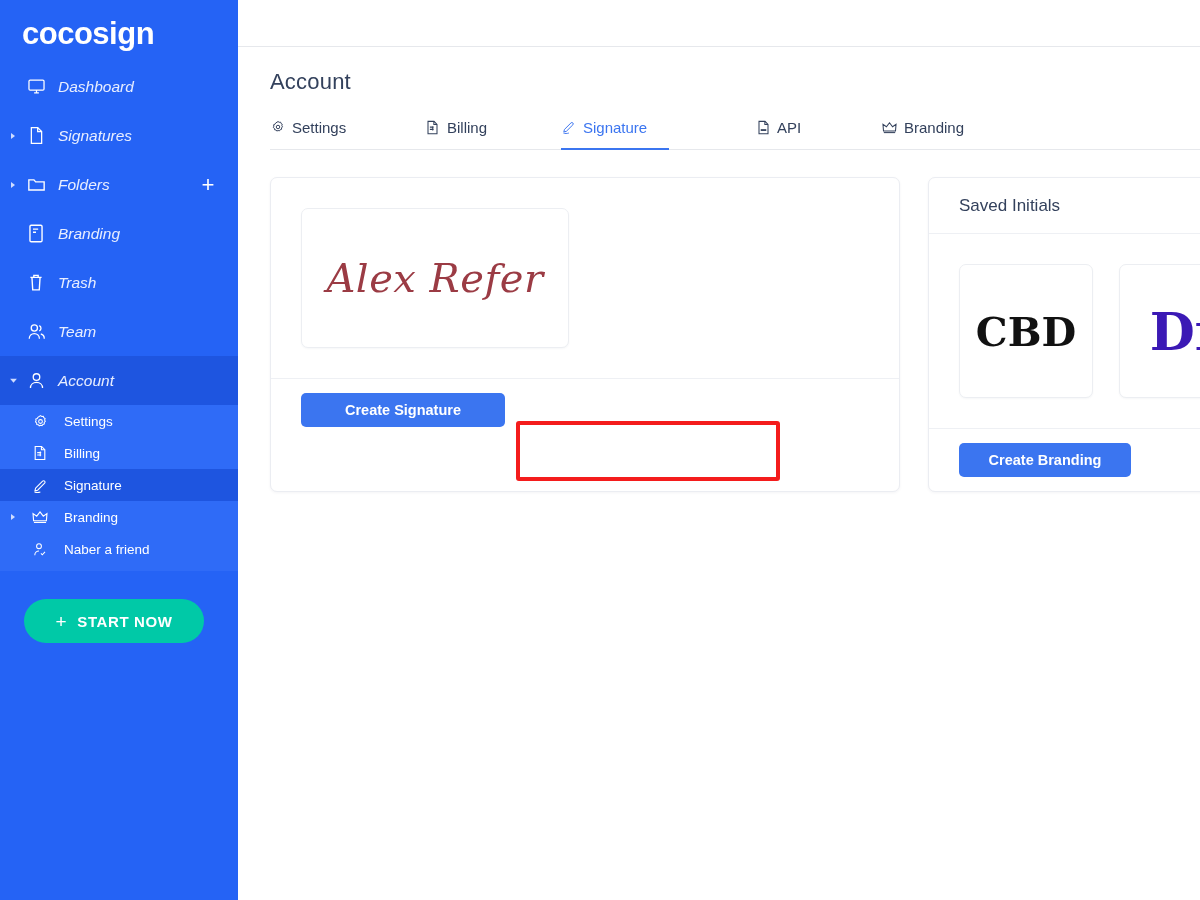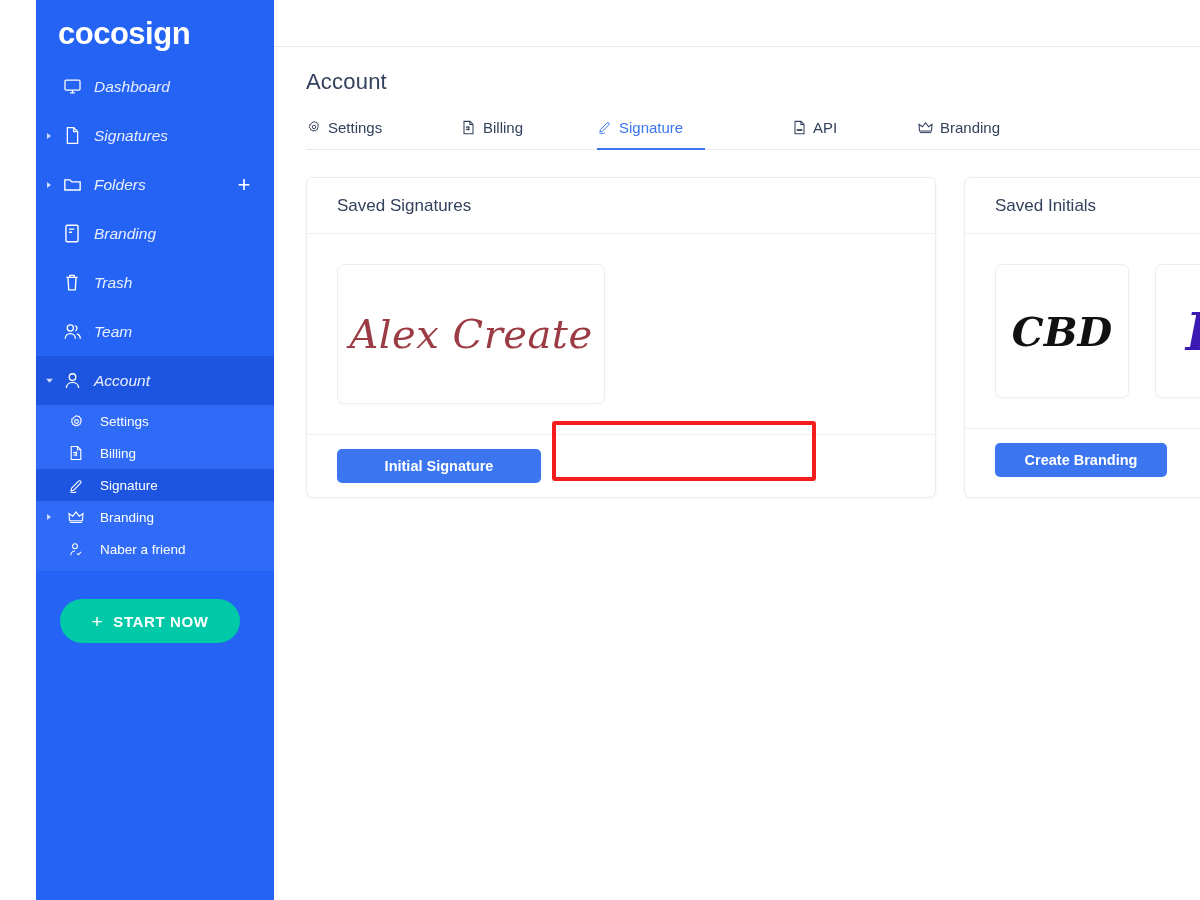--- a/index.html
+++ b/index.html
@@ -2,21 +2,21 @@
 <html><head>
 <meta charset="utf-8">
 <style>
   * { box-sizing: border-box; margin: 0; padding: 0; }
   html, body {
     width: 1200px; height: 900px;
     font-family: "Liberation Sans", sans-serif;
     background: #ffffff;
     overflow: hidden;
   }
-  .app { position: relative; width: 957px; height: 900px; display: flex; padding-left: 36px; }
+  .app { position: relative; width: 957px; height: 900px; display: flex; }
 
   
   .sidebar {
     width: 238px; height: 900px;
     background: #2563f5;
     flex: 0 0 238px;
     position: relative;
     overflow: hidden;
   }
   .brand {
@@ -171,21 +171,20 @@
   }
   .thumb.sq { width: 134px; height: 134px; }
   .sig-text {
     font-family: "DejaVu Serif", serif;
     font-style: italic;
     font-size: 40px;
     letter-spacing: 0.5px;
   }
   .ini-text {
     font-family: "DejaVu Serif", serif;
-    font-style: italic;
     font-weight: 700;
     font-size: 40px;
   }
   .card-foot { padding: 14px 0 14px 30px; }
   .blue-btn {
     height: 34px;
     min-width: 204px;
     background: #3b75f0;
     border: none; border-radius: 5px;
     color: #ffffff;
@@ -431,28 +430,27 @@
           </svg>
         </span>
         <span>Branding</span>
       </div>
 
     </div>
 
     <div class="cards">
 
       <div class="card sig">
-        <div class="card-head">Saved Signatures</div>
         <div class="card-body">
           <div class="thumb">
-            <span class="sig-text" style="color:#9b3b44">Alex Create</span>
+            <span class="sig-text" style="color:#9b3b44">Alex Refer</span>
           </div>
         </div>
         <div class="card-foot">
-          <button class="blue-btn">Initial Signature</button>
+          <button class="blue-btn">Create Signature</button>
         </div>
       </div>
 
       <div class="card ini">
         <div class="card-head">Saved Initials</div>
         <div class="card-body">
           <div class="thumb sq">
             <span class="ini-text" style="color:#111111">CBD</span>
           </div>
           <div class="thumb sq">

